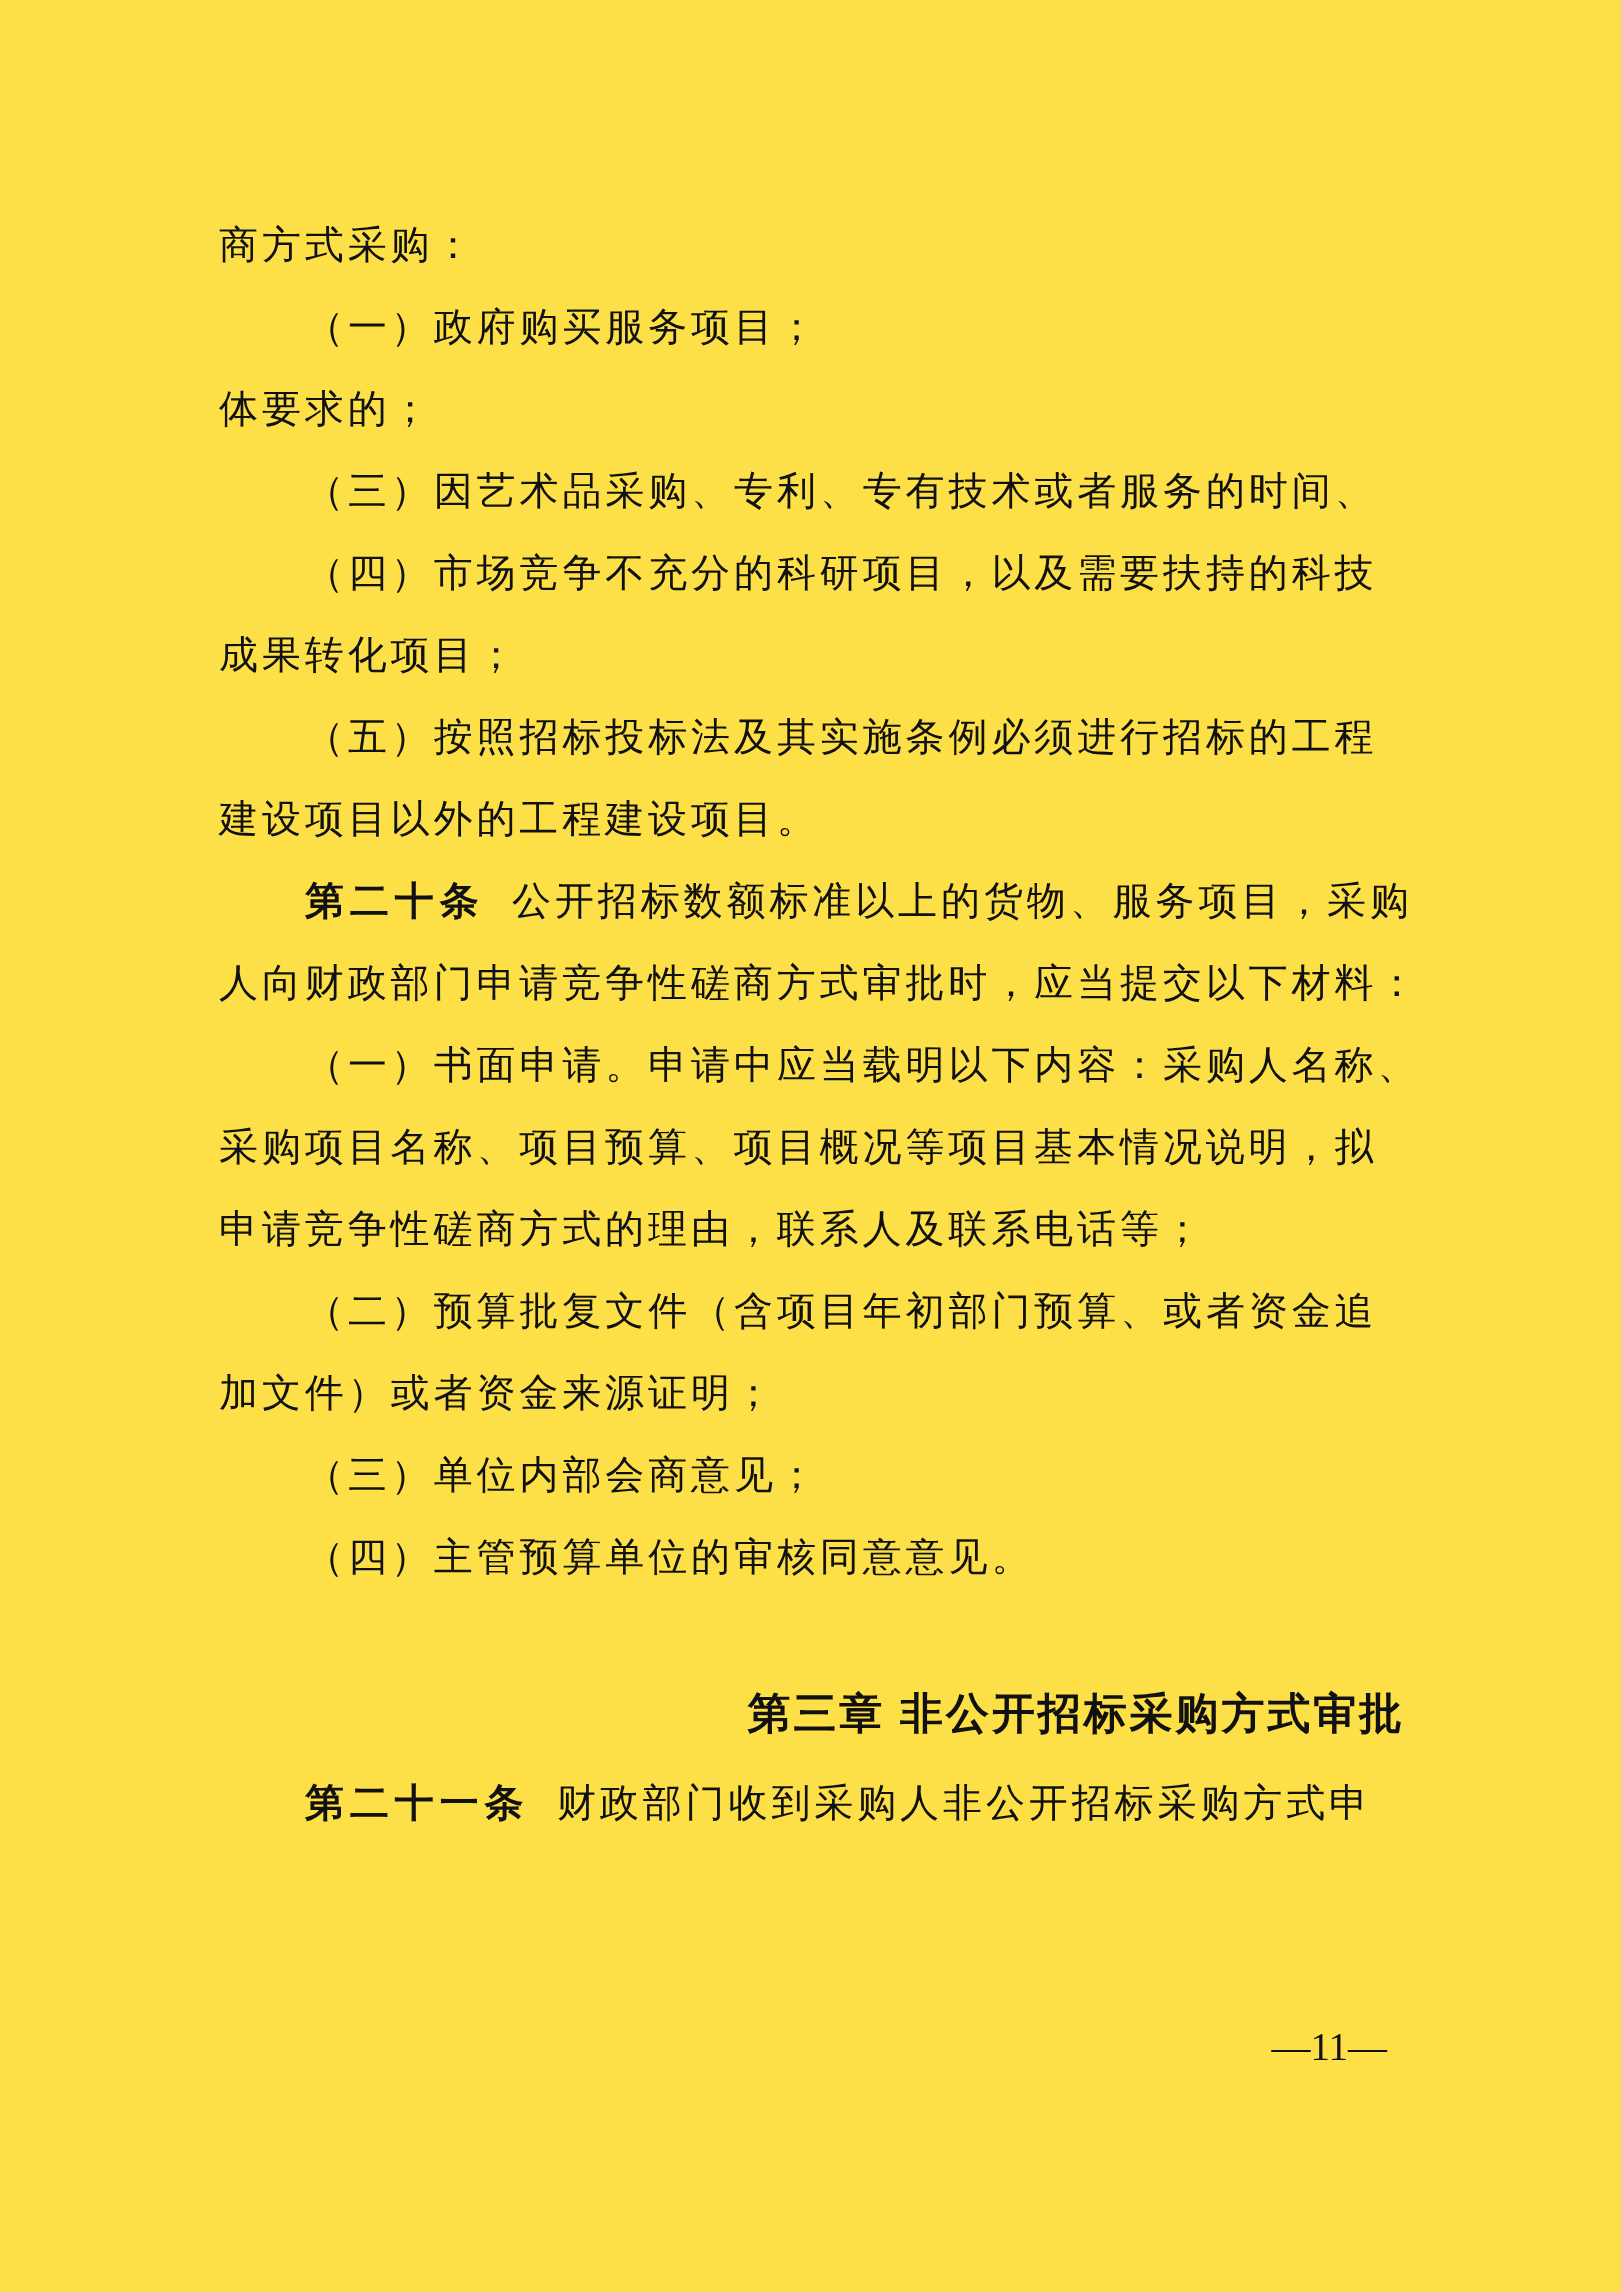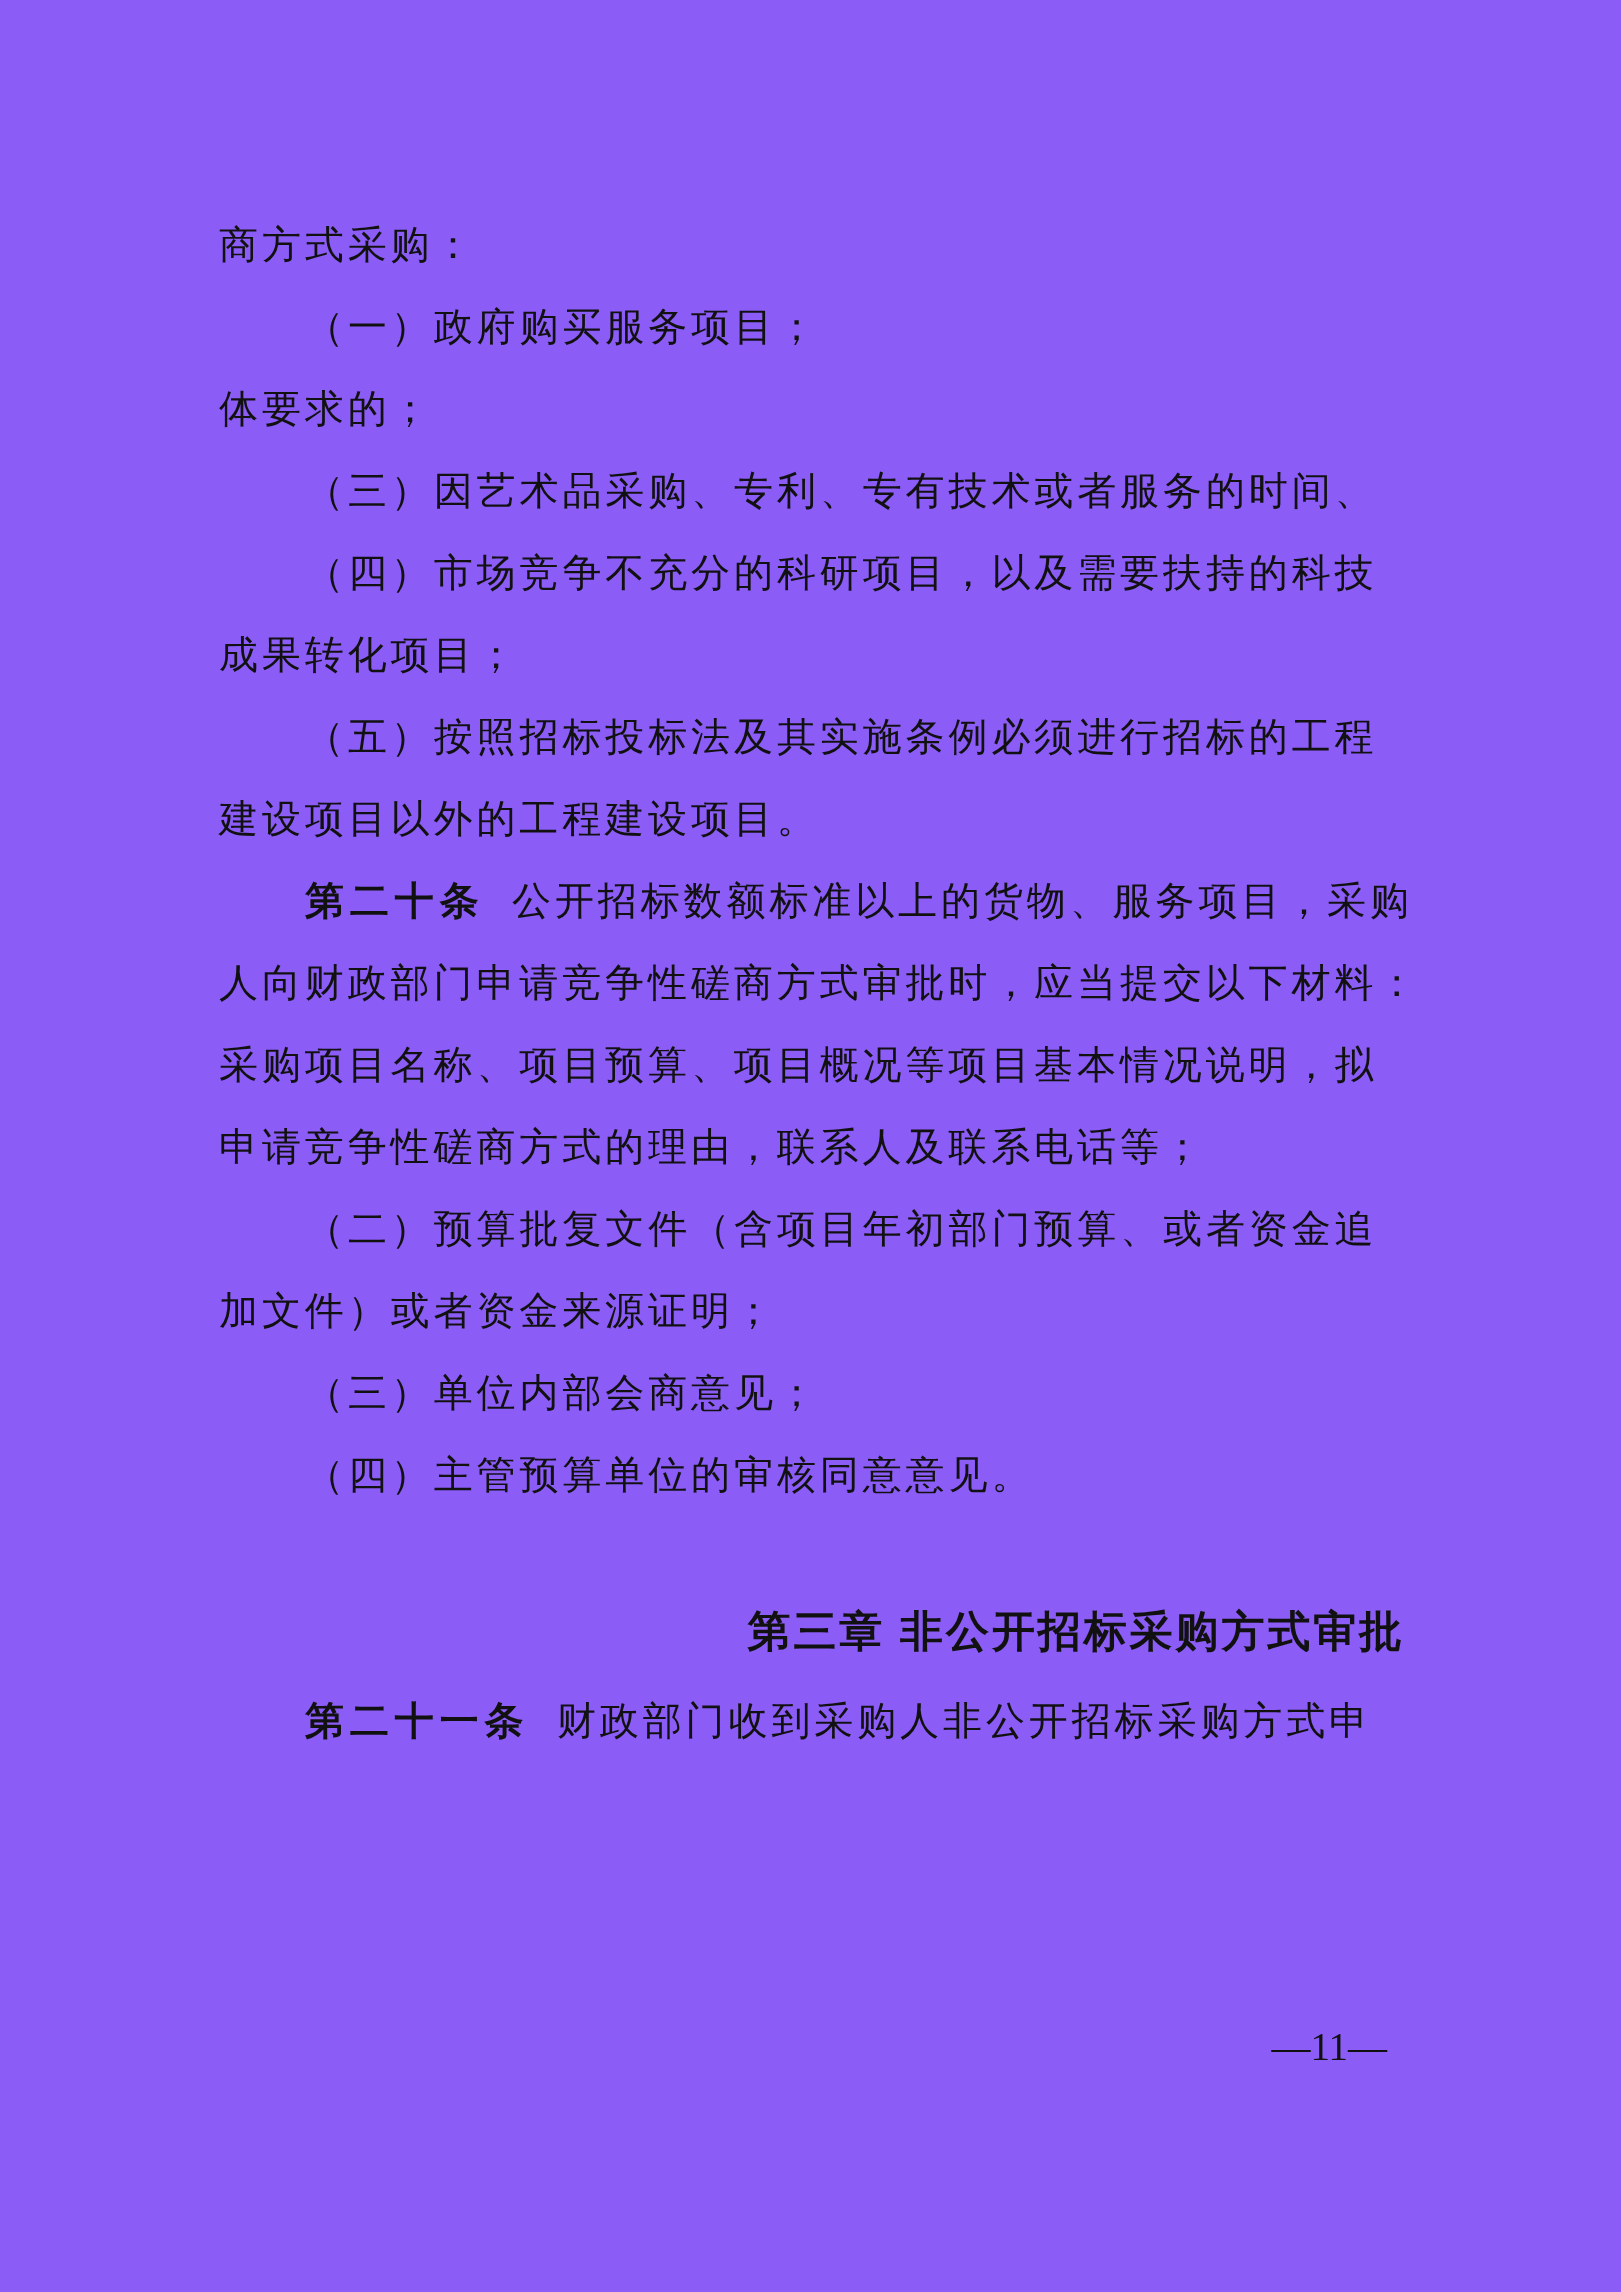--- a/index.html
+++ b/index.html
@@ -4,21 +4,21 @@
 <style>
   html, body {
     margin: 0;
     padding: 0;
     background: #ffffff;
   }
   .page {
     position: relative;
     width: 1621px;
     height: 2293px;
-    background: #8b5cf6;
+    background: #fde047;
     color: #111111;
     font-family: "Liberation Serif", "DejaVu Serif", serif;
     overflow: hidden;
   }
   .text-block {
     position: absolute;
     left: 219px;
     top: 204px;
     width: 1186px;
   }
@@ -85,20 +85,21 @@
     <div class="line indent">（五）按照招标投标法及其实施条例必须进行招标的工程</div>
 
     <div class="line">建设项目以外的工程建设项目。</div>
 
     <div class="line indent">
       <span class="term">第二十条</span><span>公开招标数额标准以上的货物、服务项目，采购</span>
     </div>
 
     <div class="line">人向财政部门申请竞争性磋商方式审批时，应当提交以下材料：</div>
 
+    <div class="line indent">（一）书面申请。申请中应当载明以下内容：采购人名称、</div>
 
     <div class="line">采购项目名称、项目预算、项目概况等项目基本情况说明，拟</div>
 
     <div class="line">申请竞争性磋商方式的理由，联系人及联系电话等；</div>
 
     <div class="line indent">（二）预算批复文件（含项目年初部门预算、或者资金追</div>
 
     <div class="line">加文件）或者资金来源证明；</div>
 
     <div class="line indent">（三）单位内部会商意见；</div>

